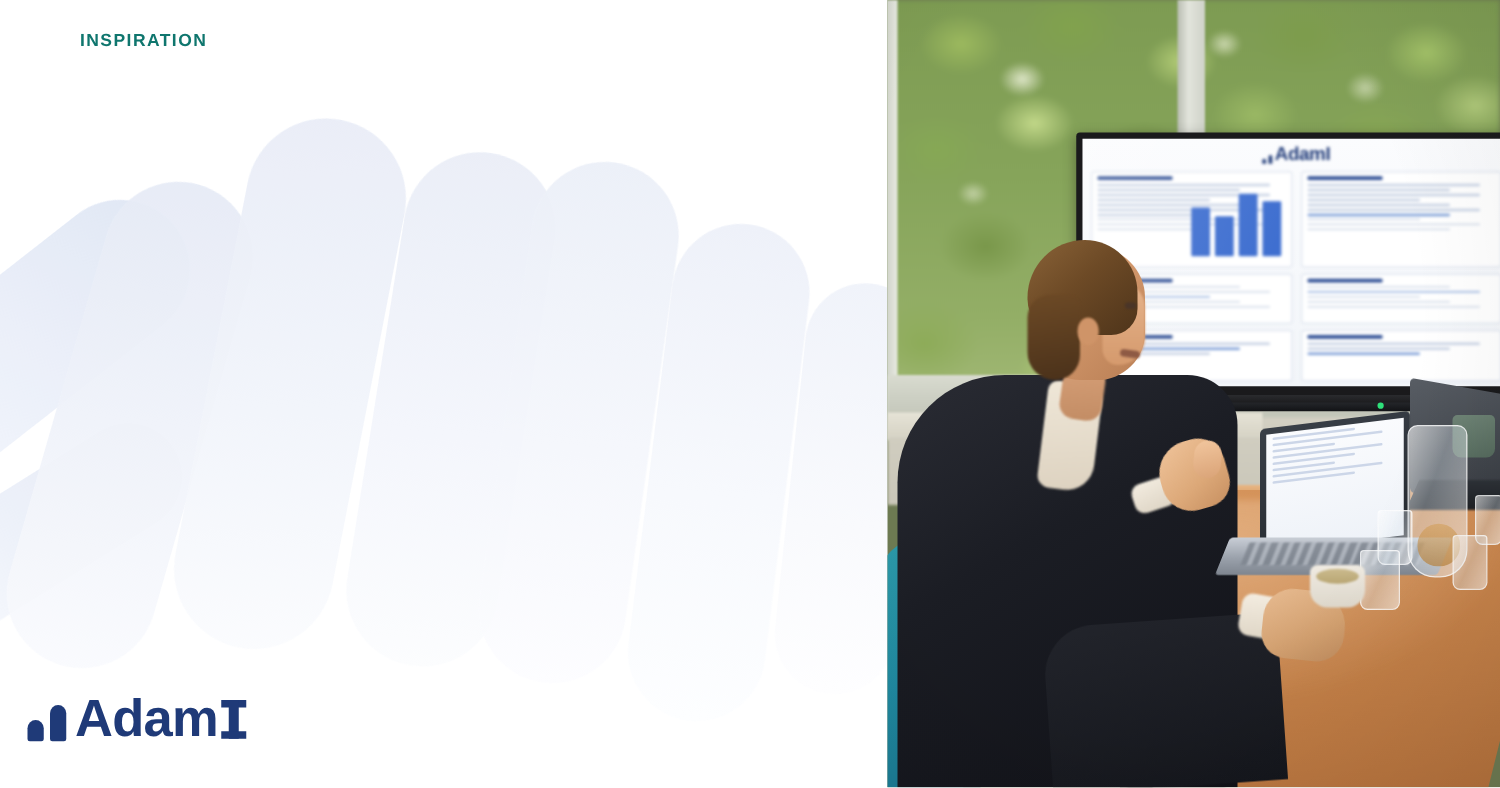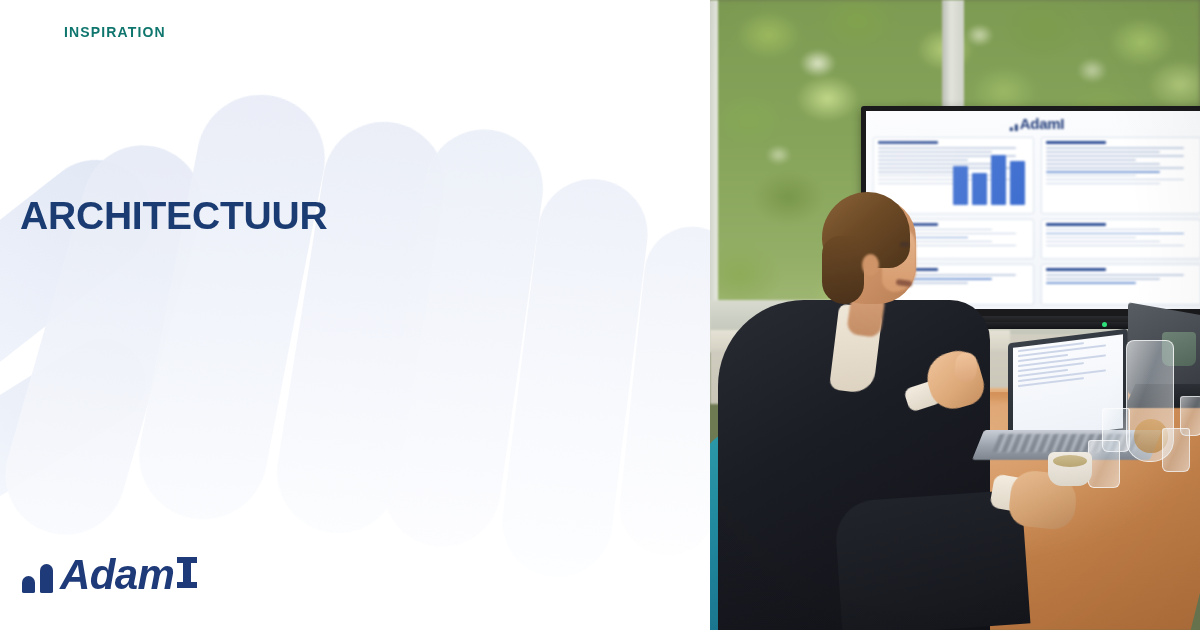--- a/index.html
+++ b/index.html
@@ -58,21 +58,21 @@
   .headline .hl { display:block; white-space:nowrap; }
 
   
   .logo { position:absolute; left:22px; top:557px; display:flex; align-items:flex-end; gap:7px; }
   .logo-mark { display:flex; align-items:flex-end; gap:5px; height:36px; }
   .bar { background:#1f3a78; width:13px; border-radius:7px 7px 2px 2px; }
   .bar-1 { height:17px; }
   .bar-2 { height:29px; }
   .logo-text {
     font-size:42px; font-weight:bold; color:#1f3a78; line-height:36px;
-    letter-spacing:-0.6px; display:flex; align-items:flex-start;font-style:italic;
+    letter-spacing:-0.6px; display:flex; align-items:center;
   }
   .logo-i {
     display:inline-block; position:relative; width:20px; height:31px; margin-left:3px;
   }
   .logo-i::before, .logo-i::after {
     content:""; position:absolute; left:0; width:20px; height:6px; background:#1f3a78;
   }
   .logo-i::before { top:0; }
   .logo-i::after { bottom:0; }
   .logo-i i {
@@ -441,21 +441,20 @@
       <div class="capsule cap-c"></div>
       <div class="capsule cap-d"></div>
       <div class="capsule cap-e"></div>
       <div class="capsule cap-f"></div>
       <div class="capsule cap-g"></div>
     </div>
 
     <div class="eyebrow">INSPIRATION</div>
 
     <div class="headline">
-      <span class="hl">ARCHITECTUUR</span>
     </div>
 
     <div class="logo">
       <div class="logo-mark">
         <div class="bar bar-1"></div>
         <div class="bar bar-2"></div>
       </div>
       <div class="logo-text">
         <span>Adam</span>
         <span class="logo-i">

